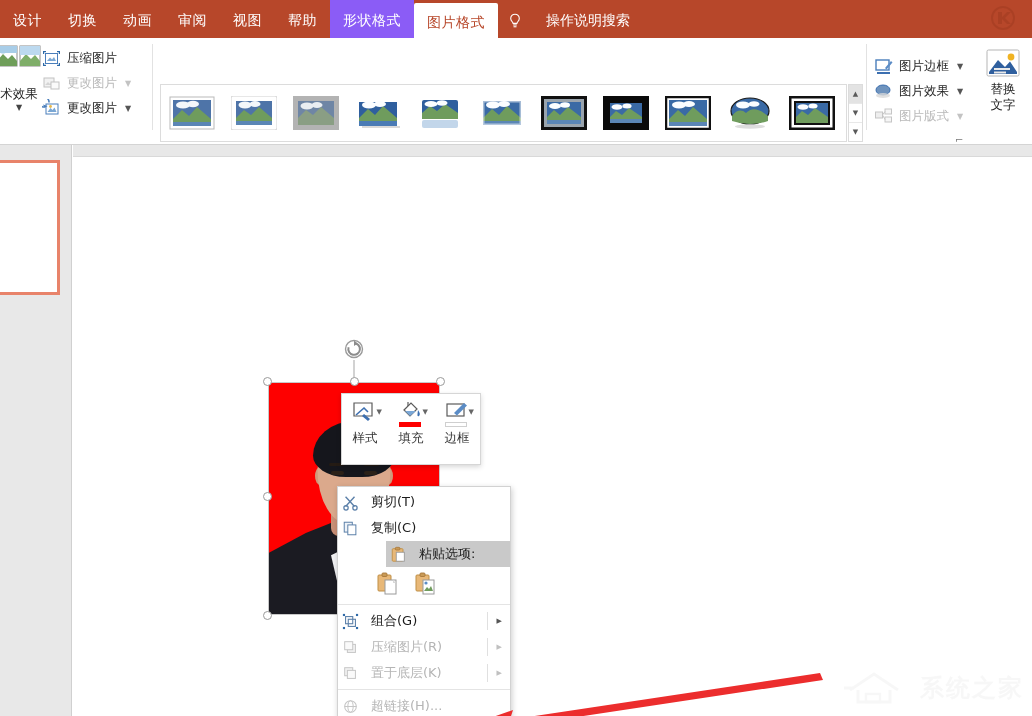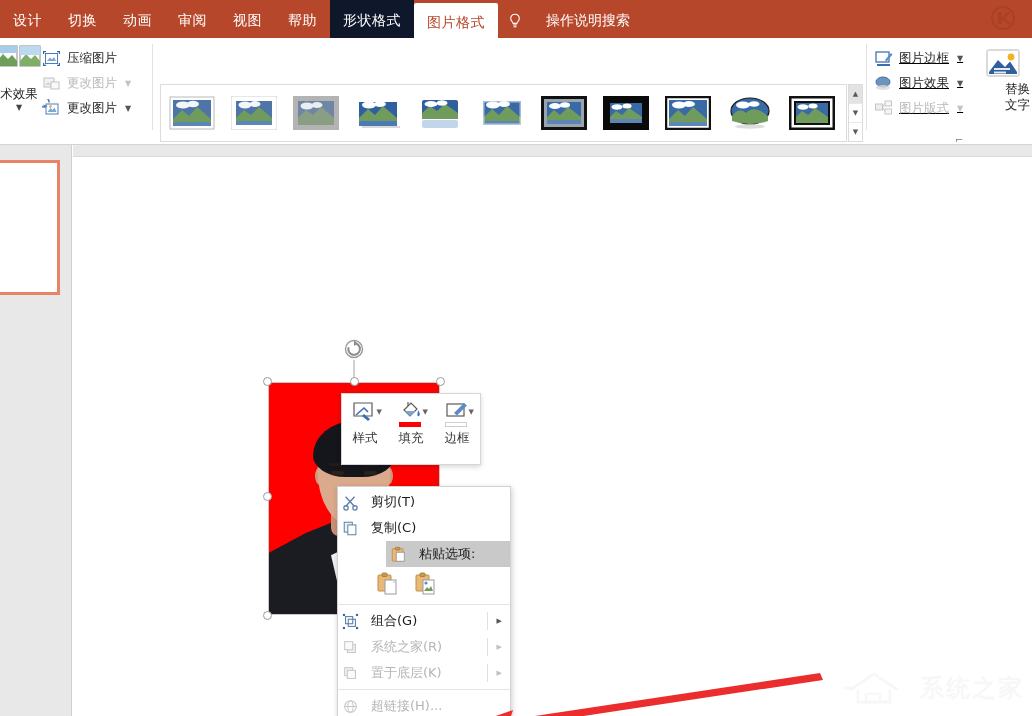--- a/index.html
+++ b/index.html
@@ -16,21 +16,21 @@
     position: absolute; left: 0; top: 0; width: 1032px; height: 42px;
     background: #b7472a;
     display: flex; align-items: stretch;
   }
   .tab {
     display: flex; align-items: center; justify-content: center;
     padding: 0 13px;
     color: #ffffff; font-size: 14px; white-space: nowrap;
     letter-spacing: .5px;
   }
-  .tab.dark { background: #0f172a; justify-content: center; }
+  .tab.dark { background: #8b5cf6; justify-content: center; }
   .tab.active {
     background: #ffffff; color: #b7472a;
     margin-top: 3px; border-radius: 2px 2px 0 0;
   }
   .tab-search { display: flex; align-items: center; gap: 24px; padding: 0 10px; color: #fff; font-size: 14px; }
   .bulb { width: 14px; height: 17px; display:block; }
   .corner-logo {
     position: absolute; right: 12px; top: 3px;
     width: 34px; height: 34px; opacity: .28;
   }
@@ -86,26 +86,26 @@
            font-size: 7px; color: #5a5a5a; border-bottom: 1px solid #e8e8e8; }
   .gsbtn:first-child { background: #e3e3e3; }
   .gsbtn:last-child { border-bottom: none; }
 
   .grp-label {
     position: absolute; top: 121px; font-size: 12.5px; color: #5e5e5e;
     text-align: center; white-space: nowrap;
   }
 
   
-  .rightcol { position: absolute; left: 872px; top: 8px; width: 98px; text-decoration: underline; }
+  .rightcol { position: absolute; left: 872px; top: 16px; width: 98px; }
   .acc {
     position: absolute; left: 976px; top: 8px; width: 54px; text-align: center;
   }
   .acc-icon { width: 36px; height: 32px; margin: 2px auto 0; display:block; }
-  .acc-lbl { font-size: 12.5px; color: #262626; line-height: 15px; margin-top: 1px; text-align: right; }
+  .acc-lbl { font-size: 12.5px; color: #262626; line-height: 15px; margin-top: 1px; }
   .dlg-launcher {
     position: absolute; left: 955px; top: 96px; font-size: 10px; color: #777;
   }
 
   
   .workspace {
     position: absolute; left: 0; top: 145px; width: 1032px; height: 571px;
     background: #ffffff;
   }
   .thumbpane {
@@ -709,21 +709,21 @@
         <span class="divline"></span>
       </div>
 
       <div class="mi dis sub">
         <span class="mico">
           <svg viewBox="0 0 19 19" width="17" height="17">
             <rect x="6" y="6" width="9" height="9" fill="#f2f2f2" stroke="#c5c5c5" stroke-width="1.1"></rect>
             <rect x="3" y="3" width="9" height="9" fill="#fafafa" stroke="#c5c5c5" stroke-width="1.1"></rect>
           </svg>
         </span>
-        <span class="mlbl">系统之家(R)</span>
+        <span class="mlbl">压缩图片(R)</span>
         <span class="divline"></span>
       </div>
 
       <div class="mi dis sub">
         <span class="mico">
           <svg viewBox="0 0 19 19" width="17" height="17">
             <rect x="3" y="3" width="9" height="9" fill="#f2f2f2" stroke="#c5c5c5" stroke-width="1.1"></rect>
             <rect x="6" y="6" width="9" height="9" fill="#fafafa" stroke="#c5c5c5" stroke-width="1.1"></rect>
           </svg>
         </span>

